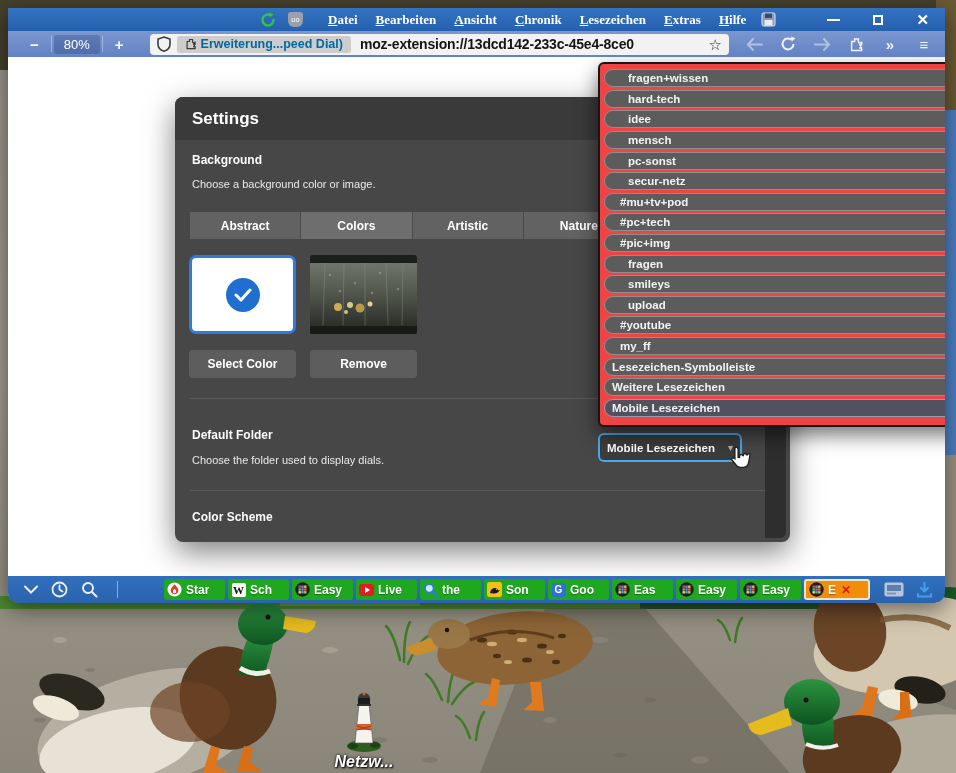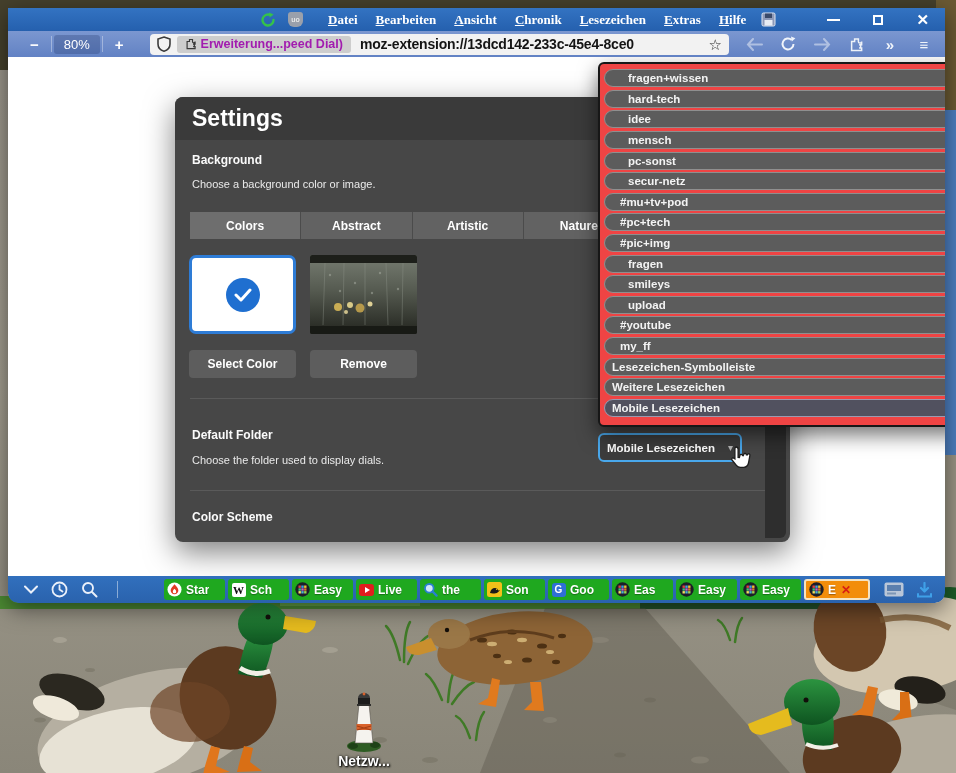--- a/index.html
+++ b/index.html
@@ -6,22 +6,22 @@
   html,body { width:956px; height:773px; overflow:hidden; background:#8f8b7d;
               font-family:"Liberation Sans", sans-serif; }
   #stage { position:relative; width:956px; height:773px; }
 
   
   #wallpaper { position:absolute; inset:0; }
 
   
   .desktop-shortcut { position:absolute; left:328px; top:690px; width:72px; text-align:center; }
   .desktop-shortcut .lh { display:block; margin:0 auto; }
-  .desktop-shortcut .lbl { display:block; margin-top:1px; color:#fff; font-size:14px; font-weight:700;
-        text-shadow:1px 1px 2px #000, 0 0 3px #000; }
+  .desktop-shortcut .lbl { display:block; margin-top:1px; color:#fff; font-size:16px; font-weight:700;
+        text-shadow:1px 1px 2px #000, 0 0 3px #000;font-style:italic; }
 
   
   .browser { position:absolute; left:8px; top:8px; width:937px; height:595px;
              border-radius:0 0 10px 10px; overflow:hidden;
              box-shadow:0 6px 22px rgba(0,0,0,.5); }
 
   
   .titlebar { position:relative; height:23px; background:linear-gradient(#3373c2,#2560ae);
               display:flex; align-items:center; color:#fff; }
   .tb-icons { display:flex; align-items:center; gap:12px; margin-left:252px; }
@@ -40,36 +40,36 @@
   .navbar { height:26px; background:linear-gradient(#7b97d0,#6282c4); display:flex; align-items:center;
             padding:0 10px; color:#fff; }
   .zoom-group { display:flex; align-items:center; }
   .zoom-btn { font-size:15px; font-weight:700; padding:0 12px; color:#fff; }
   .zoom-sep { width:1px; height:16px; background:rgba(255,255,255,.35); }
   .zoom-val { font-size:13px; font-weight:400; padding:2px 10px; background:rgba(20,40,90,.25); border-radius:3px; margin:0 2px; }
   .urlbar { margin-left:14px; width:582px; height:21px; background:#f2f2f2; border-radius:4px;
             display:flex; align-items:center; padding:0 7px; }
   .tab-chip { margin-left:6px; height:17px; background:#cdcdcd; border-radius:3px; display:flex;
               align-items:center; gap:4px; padding:0 8px; }
-  .tab-chip .t { font-size:12.5px; font-weight:700; color:#a21caf; white-space:nowrap; }
+  .tab-chip .t { font-size:12.5px; font-weight:700; color:#0369a1; white-space:nowrap; }
   .url-text { margin-left:9px; font-size:14px; font-weight:700; color:#141414; white-space:nowrap;
               overflow:hidden; flex:1; letter-spacing:-0.2px; }
   .star-g { font-size:15px; color:#2b2b2b; margin-left:4px; line-height:1; }
   .nav-btns { display:flex; align-items:center; gap:12px; margin-left:14px; }
   .nav-glyph { font-size:15px; font-weight:700; color:#f0f4fa; line-height:1; }
   .nav-btn { width:22px; display:flex; justify-content:center; align-items:center; }
 
   
   .content { position:relative; height:519px; background:#fff; overflow:hidden; }
 
   
   .dialog { position:absolute; left:167px; top:40px; width:615px; height:445px; background:#474747;
             border-radius:8px; box-shadow:0 10px 30px rgba(0,0,0,.5); color:#fff; }
   .dlg-header { height:43px; background:#3a3a3a; border-radius:8px 8px 0 0; display:flex; align-items:center; }
-  .dlg-title { margin-left:17px; font-size:23px; font-weight:700; }
+  .dlg-title { margin-left:17px; font-size:17px; font-weight:700; }
   .dlg-scrollbar { position:absolute; right:4px; top:43px; bottom:4px; width:21px; background:#2e2e2e;
                    border-radius:0 0 6px 0; }
   .sec-h { position:absolute; left:17px; font-size:12px; font-weight:700; color:#fafafa; }
   .sec-d { position:absolute; left:17px; font-size:11px; color:#e9e9e9; }
   .tabs-row { position:absolute; left:15px; top:115px; width:444px; height:27px; display:flex; background:#656565; }
   .tab-cell { flex:1; display:flex; align-items:center; justify-content:center; font-size:12px; font-weight:700;
               border-right:1px solid #4b4b4b; background:#626262; }
   .tab-cell.active { background:#6e6e6e; }
   .tab-cell:last-child { border-right:none; }
   .swatch { position:absolute; left:14px; top:158px; width:107px; height:79px; background:#fff;
@@ -343,22 +343,22 @@
       <div class="dialog">
         <div class="dlg-header">
           <span class="dlg-title">Settings</span>
         </div>
         <div class="dlg-scrollbar"></div>
 
         <span class="sec-h" style="top:56px">Background</span>
         <span class="sec-d" style="top:81px">Choose a background color or image.</span>
 
         <div class="tabs-row">
+          <span class="tab-cell">Abstract</span>
           <span class="tab-cell active">Colors</span>
-          <span class="tab-cell">Abstract</span>
           <span class="tab-cell">Artistic</span>
           <span class="tab-cell">Nature</span>
         </div>
 
         <div class="swatch">
           <span class="swatch-check">
             <svg width="18" height="14" viewBox="0 0 18 14">
                 <polyline points="2,7 7,12 16,2" fill="none" stroke="#fff" stroke-width="3" stroke-linecap="round" stroke-linejoin="round"></polyline>
               </svg>
           </span>

